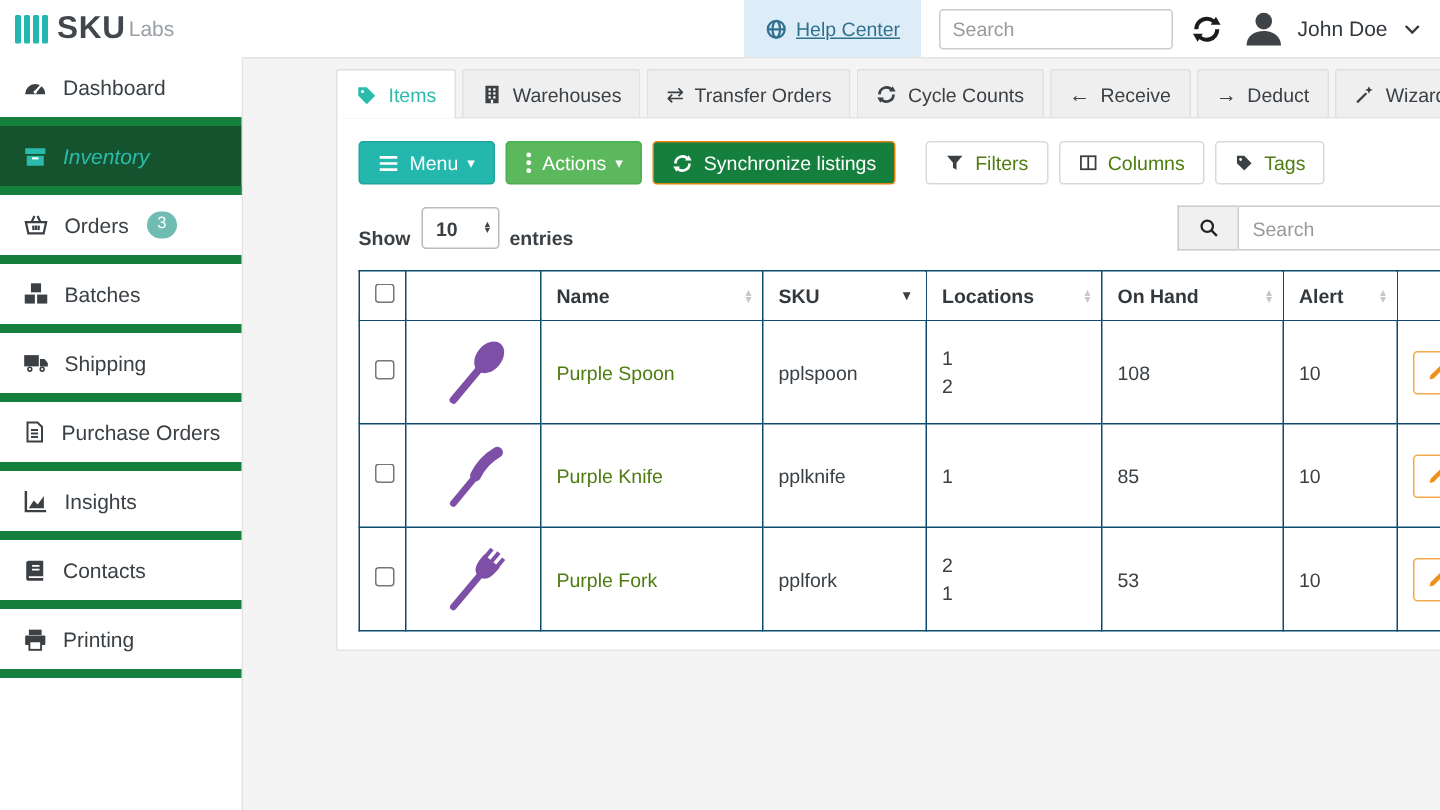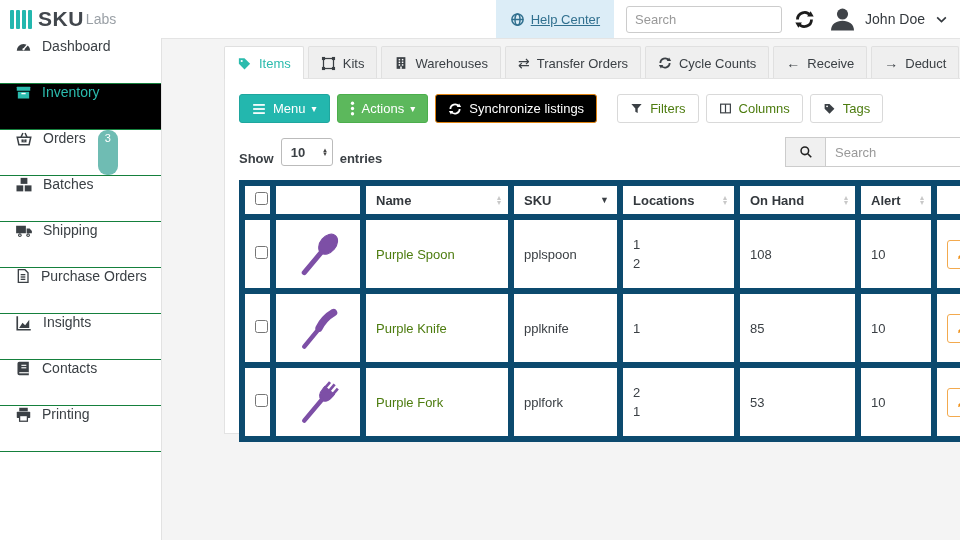--- a/index.html
+++ b/index.html
@@ -15,22 +15,22 @@
   .logo-labs { font-size:14px; font-weight:300; color:#9aa0a6; margin-left:-2px; }
   .top-right { margin-left:auto; display:flex; align-items:center; height:38px; padding-right:12px; }
   .help-center { display:flex; align-items:center; gap:6px; background:#dcedf7; color:#31708f; height:38px; padding:0 14px; text-decoration:underline; font-size:13px; cursor:pointer; }
   .top-search { width:156px; height:27px; border:1px solid #ccc; border-radius:3px; padding:0 8px; font-size:13px; color:#333; margin:0 12px; outline:none; font-family:inherit; }
   .top-search::placeholder { color:#999; }
   .icon-btn { display:flex; align-items:center; cursor:pointer; }
   .user-name { font-size:14px; color:#33383d; margin:0 10px 0 8px; cursor:pointer; }
 
   
   .sidebar { position:absolute; top:38px; left:0; width:162px; height:502px; background:#fff; border-right:1px solid #e2e2e2; }
-  .side-item { display:flex; gap:10px; height:46px; padding-left:15px; border-bottom:1px solid #15803d; font-size:14px; color:#3b4045; cursor:pointer; background:#fff; }
-  .side-item.active { background:#000000; color:#2bbbad; }
+  .side-item { display:flex; align-items:center; gap:10px; height:46px; padding-left:15px; border-bottom:6px solid #15803d; font-size:14px; color:#3b4045; cursor:pointer; background:#fff; }
+  .side-item.active { background:#14532d; color:#2bbbad;font-style:italic; }
   .side-item svg { flex:0 0 auto; }
   .badge { background:#6fbcb3; color:#fff; font-size:11px; line-height:1; padding:3px 7px 4px; border-radius:9px; margin-left:2px; }
 
   
   .main { position:absolute; top:38px; left:162px; width:798px; height:502px; background:#f4f4f4; border-top:1px solid #e4e4e4; }
   .content { position:absolute; left:14px; top:7px; width:844px;padding-left:48px; }
 
   
   .tabs { display:flex; gap:4px; height:33px; }
   .tab { display:flex; align-items:center; gap:7px; padding:0 12px; background:#efefef; border:1px solid #e0e0e0; border-bottom:none; font-size:13px; color:#3b4045; cursor:pointer; white-space:nowrap; border-radius:2px 2px 0 0; }
@@ -38,38 +38,38 @@
   .tab .tglyph { font-size:14px; line-height:1; }
 
   
   .panel { position:relative; background:#fff; border:1px solid #e3e3e3; width:768px; height:356px; margin-top:-1px; z-index:2; padding:15px 14px; }
 
   
   .toolbar { display:flex; align-items:center; gap:7px; }
   .btn { display:inline-flex; align-items:center; gap:7px; height:29px; padding:0 12px; border-radius:3px; font-size:13px; cursor:pointer; border:1px solid transparent; white-space:nowrap; }
   .btn-teal { background:#23b7ae; color:#fff; border-color:#1fa69e; }
   .btn-green { background:#5cb85c; color:#fff; border-color:#4cae4c; }
-  .btn-orange { background:#000000; color:#fff; border-color:#e08310; }
+  .btn-orange { background:#15803d; color:#fff; border-color:#e08310; }
   .btn-light { background:#fff; color:#4d7c0f; border-color:#d9d9d9; }
   .btn .caret { font-size:10px; margin-left:-1px; }
   .gap { width:6px; }
 
   
   .controls { display:flex; align-items:center; margin-top:14px; }
   .show-group { display:flex; align-items:flex-end; gap:7px; font-size:13px; color:#3b4045;font-weight:bold; }
   .page-size { display:flex; align-items:center; justify-content:space-between; width:52px; height:28px; border:1px solid #bbb; border-radius:3px; padding:0 5px 0 9px; cursor:pointer; background:#fff; }
   .stepper { display:flex; flex-direction:column; font-size:7px; line-height:4.5px; color:#444; }
   .search-group { margin-left:auto; display:flex; height:30px; }
   .search-addon { width:40px; background:#f0f0f0; border:1px solid #ccc; border-right:none; display:flex; align-items:center; justify-content:center; }
   .table-search { width:152px; border:1px solid #ccc; padding:0 9px; font-size:13px; color:#333; outline:none; font-family:inherit; }
   .table-search::placeholder { color:#999; }
 
   
   table { border-collapse:collapse; width:740px; margin-top:13px; table-layout:fixed; }
-  th,td { border:6px solid #0c4a6e; font-size:13px; text-align:left; vertical-align:middle; padding:6px 10px; background:#fff; }
+  th,td { border:1px solid #0c4a6e; font-size:13px; text-align:left; vertical-align:middle; padding:6px 10px; background:#fff; }
   th { font-weight:700; color:#33383d; height:33px; position:relative; }
   td { height:66px; color:#3b4045; }
   .sort { position:absolute; right:7px; top:50%; transform:translateY(-50%); display:flex; flex-direction:column; color:#c8c8c8; font-size:8px; line-height:5px; }
   .sorted { position:absolute; right:8px; top:50%; transform:translateY(-50%); color:#3b4045; font-size:9px; }
   .cell-center { text-align:center; }
   .name-link { color:#4d7c0f; cursor:pointer; }
   .loc-line { line-height:19px; }
   .edit-btn { width:32px; height:29px; background:#fff; border:1px solid #f3aa4e; border-radius:3px; display:flex; align-items:center; justify-content:center; cursor:pointer; margin:0 auto; }
   input[type=checkbox] { width:13px; height:13px; cursor:pointer; }
   .img-cell svg { display:block; margin:0 auto; }
@@ -206,30 +206,20 @@
 <main class="main">
   <div class="content">
 
     <div class="tabs">
       <div class="tab active">
         <svg width="15" height="15" viewBox="0 0 24 24" fill="#2bbbad">
             <path d="M3 12.5V3.5h9l9 9-9 9z"></path>
             <circle cx="7.5" cy="8" r="1.7" fill="#fff"></circle>
           </svg>
         <span>Items</span>
-      </div>
-      <div class="tab">
-        <svg width="15" height="15" viewBox="0 0 24 24">
-            <rect x="4" y="4" width="16" height="16" fill="none" stroke="#3b4045" stroke-width="2"></rect>
-            <rect x="1.5" y="1.5" width="5" height="5" fill="#3b4045"></rect>
-            <rect x="17.5" y="1.5" width="5" height="5" fill="#3b4045"></rect>
-            <rect x="1.5" y="17.5" width="5" height="5" fill="#3b4045"></rect>
-            <rect x="17.5" y="17.5" width="5" height="5" fill="#3b4045"></rect>
-          </svg>
-        <span>Kits</span>
       </div>
       <div class="tab">
         <svg width="14" height="14" viewBox="0 0 24 24">
             <rect x="4.5" y="2" width="15" height="20" fill="#3b4045"></rect>
             <g fill="#fff">
               <rect x="8" y="5" width="2.6" height="2.6"></rect>
               <rect x="13.4" y="5" width="2.6" height="2.6"></rect>
               <rect x="8" y="9.5" width="2.6" height="2.6"></rect>
               <rect x="13.4" y="9.5" width="2.6" height="2.6"></rect>
               <rect x="8" y="14" width="2.6" height="2.6"></rect>

